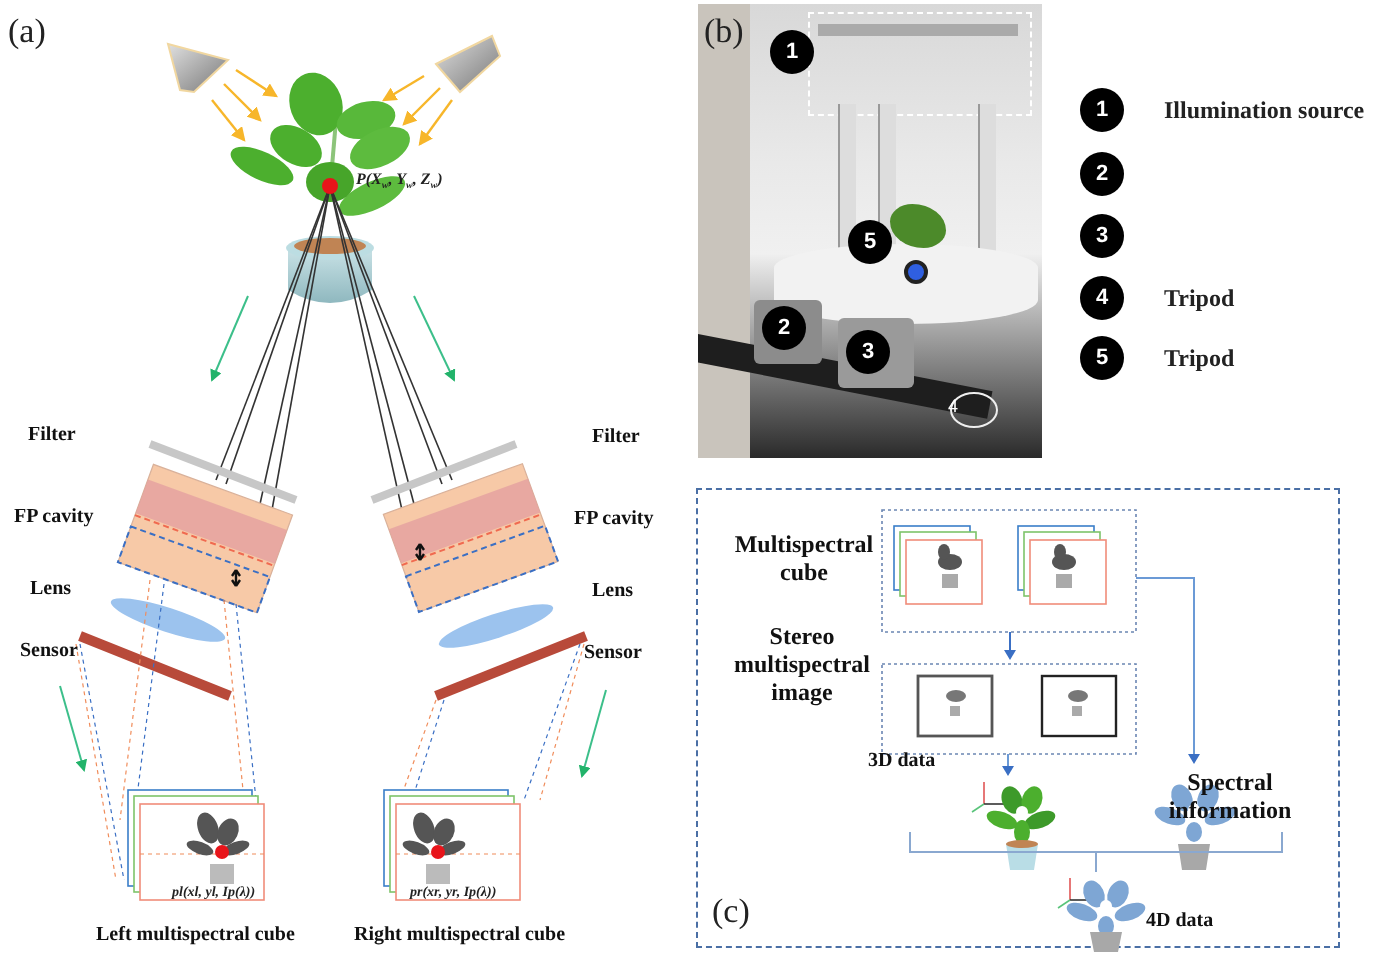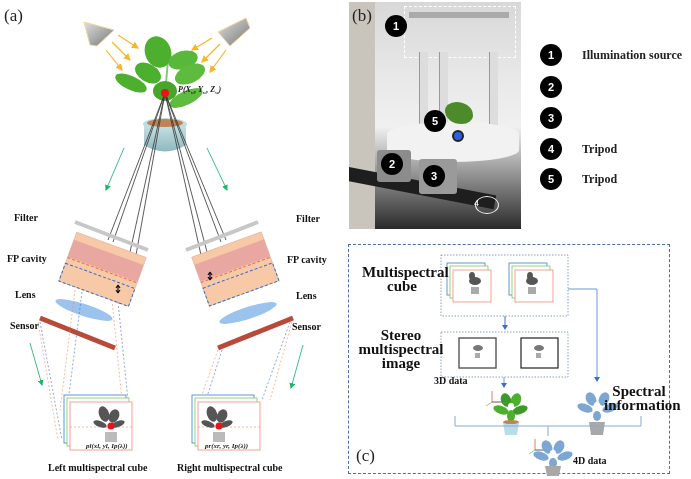--- a/index.html
+++ b/index.html
@@ -1,20 +1,20 @@
 <!DOCTYPE html>
 <html><head>
 <meta charset="utf-8">
 <style>
   html,body{margin:0;padding:0;background:#fff;}
   body{width:691px;height:479px;position:relative;overflow:hidden;font-family:"Liberation Serif",serif;}
   .abs{position:absolute;}
   .panel-label{font-size:17px;color:#222;font-family:"Liberation Serif",serif;}
   .lbl{font-weight:bold;font-size:10px;color:#111;font-family:"Liberation Serif",serif;white-space:nowrap;}
-  .lbl-c{font-weight:bold;font-size:15px;color:#111;text-align:center;line-height:14px;font-family:"Liberation Serif",serif;}
+  .lbl-c{font-weight:bold;font-size:12px;color:#111;text-align:center;line-height:14px;font-family:"Liberation Serif",serif;}
   svg text{font-family:"Liberation Serif",serif;}
   .legend-item{position:absolute;left:540px;display:flex;align-items:center;}
   .legend-num{width:22px;height:22px;border-radius:50%;background:#000;color:#fff;font-weight:bold;font-size:11px;display:flex;align-items:center;justify-content:center;font-family:"Liberation Sans",sans-serif;}
   .legend-text{margin-left:20px;font-weight:bold;font-size:12px;color:#222;font-family:"Liberation Serif",serif;}
   .photo-badge{position:absolute;width:22px;height:22px;border-radius:50%;background:#000;color:#fff;font-weight:bold;font-size:11px;display:flex;align-items:center;justify-content:center;font-family:"Liberation Sans",sans-serif;}
 </style>
 </head>
 <body>
 
 <div class="abs panel-label" style="left:4px;top:6px;">(a)</div>
@@ -300,17 +300,17 @@
     <ellipse cx="211" cy="203" rx="5" ry="7" fill="#7ea6d4" transform="rotate(25 211 203)"></ellipse>
     <ellipse cx="193" cy="212" rx="8" ry="4" fill="#7ea6d4" transform="rotate(20 193 212)"></ellipse>
     <ellipse cx="217" cy="212" rx="8" ry="4" fill="#7ea6d4" transform="rotate(-20 217 212)"></ellipse>
     <circle cx="205" cy="209" r="3" fill="#fff"></circle>
     <ellipse cx="205" cy="219" rx="4" ry="5" fill="#7ea6d4"></ellipse>
     <path d="M197,222 L213,222 L211,232 L199,232 Z" fill="#a8a8a8"></path>
   </g>
 </svg>
 
 <div class="abs lbl-c" style="left:362px;top:265px;width:80px;">Multispectral cube</div>
-<div class="abs lbl-c" style="left:358px;top:328px;width:86px;">Stereo multispectral image</div>
+<div class="abs lbl-c" style="left:358px;top:311px;width:86px;">Stereo multispectral image</div>
 <div class="abs lbl" style="left:434px;top:375px;">3D data</div>
-<div class="abs lbl-c" style="left:604px;top:384px;width:70px;">Spectral information</div>
+<div class="abs lbl-c" style="left:580px;top:384px;width:70px;">Spectral information</div>
 <div class="abs lbl" style="left:573px;top:455px;">4D data</div>
 <div class="abs panel-label" style="left:356px;top:446px;">(c)</div>
 
 </body></html>

